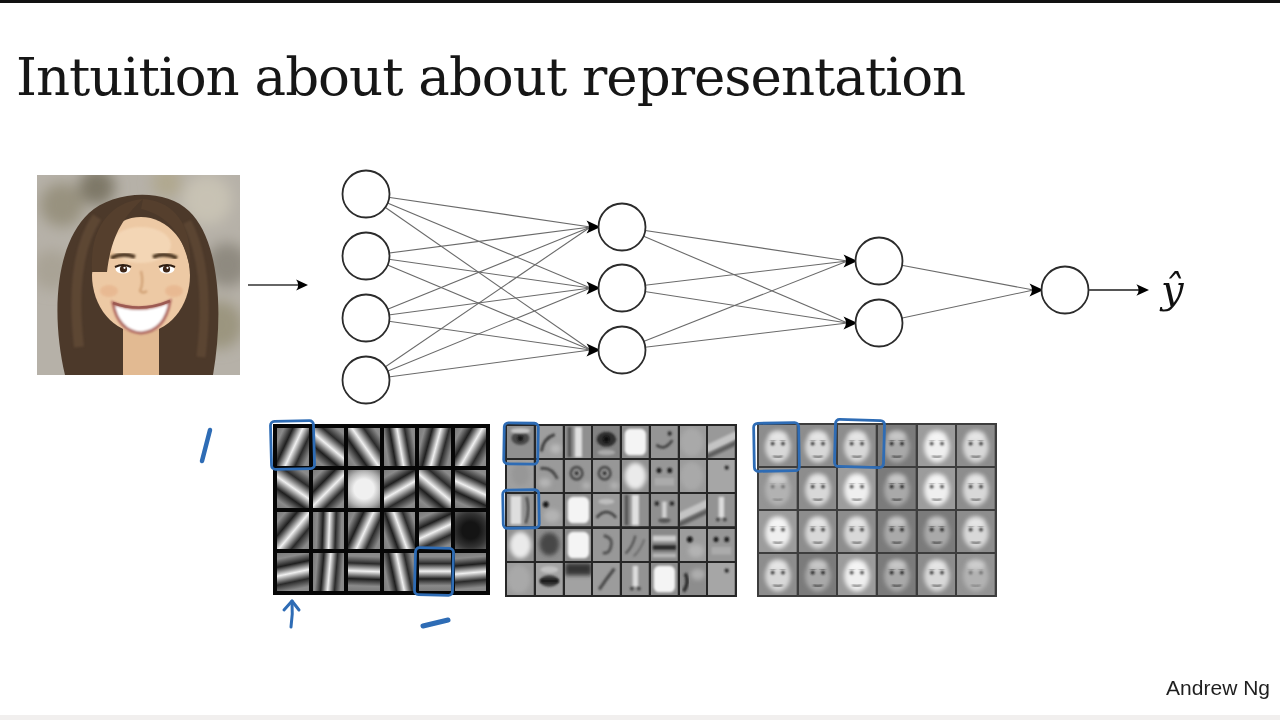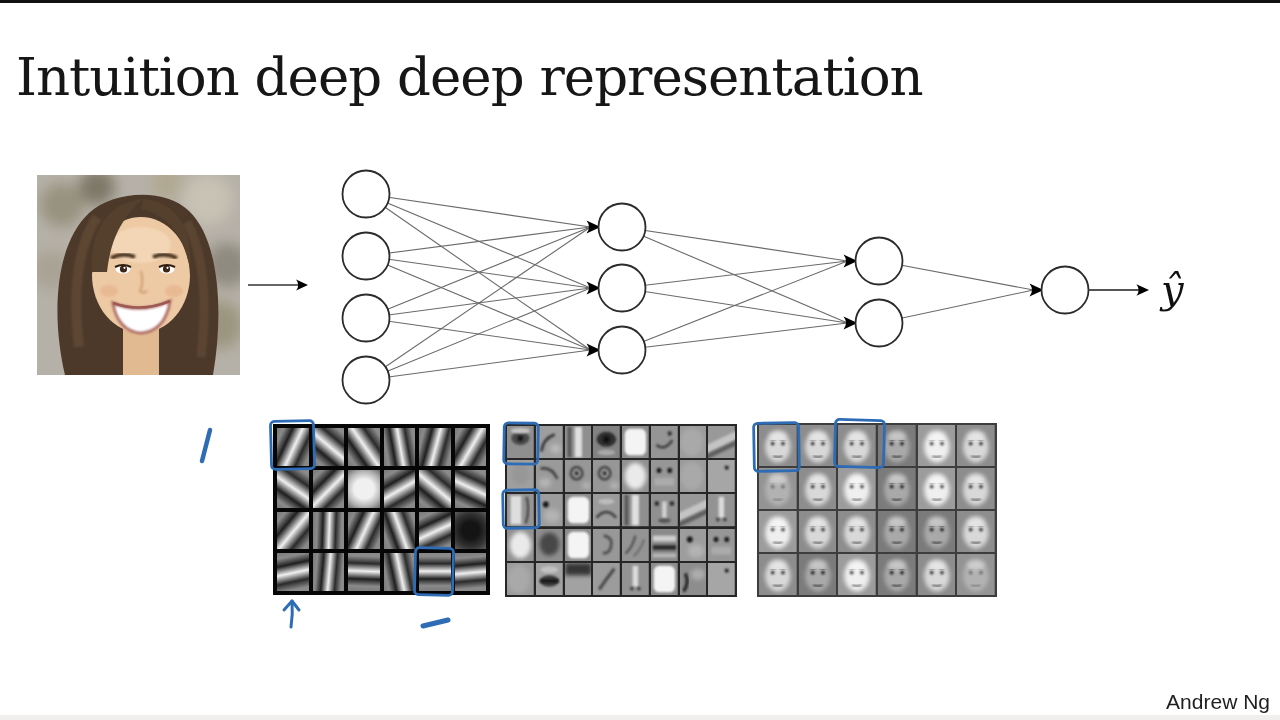--- a/index.html
+++ b/index.html
@@ -11,29 +11,29 @@
          font-weight:400;font-size:53px;color:#161616;letter-spacing:-1px;white-space:nowrap;z-index:20;}
   .photo{position:absolute;left:37px;top:175px;width:203px;height:200px;z-index:4;}
   .photo svg{width:100%;height:100%;display:block;}
   #net-svg{position:absolute;left:0;top:0;width:1280px;height:720px;z-index:5;pointer-events:none;}
   .yhat{position:absolute;left:1161px;top:266px;font-family:"DejaVu Serif","Liberation Serif",serif;
         font-style:italic;font-size:40px;color:#111;z-index:6;}
   .grid{position:absolute;display:grid;box-sizing:border-box;z-index:10;}
   .gcell{overflow:hidden;}
   .gcell svg{width:100%;height:100%;display:block;}
   #pen-svg{position:absolute;left:0;top:0;width:1280px;height:720px;z-index:50;pointer-events:none;}
-  .author{position:absolute;right:10px;bottom:6px;font-size:21px;color:#1f1f1f;z-index:30;}
+  .author{position:absolute;right:10px;bottom:20px;font-size:21px;color:#1f1f1f;z-index:30;}
 </style>
 </head>
 <body>
 
 <div class="slide">
   <div class="top-bar" style="background: rgb(17, 17, 17);"></div>
 
-  <h1 class="title">Intuition deep deep representation</h1>
+  <h1 class="title">Intuition about about representation</h1>
 
   <div class="photo">
     <svg viewBox="0 0 203 200">
       <defs>
         <filter id="phb" x="-30%" y="-30%" width="160%" height="160%">
             <feGaussianBlur stdDeviation="7"></feGaussianBlur>
           </filter>
         <filter id="phs" x="-30%" y="-30%" width="160%" height="160%">
             <feGaussianBlur stdDeviation="1.2"></feGaussianBlur>
           </filter>

